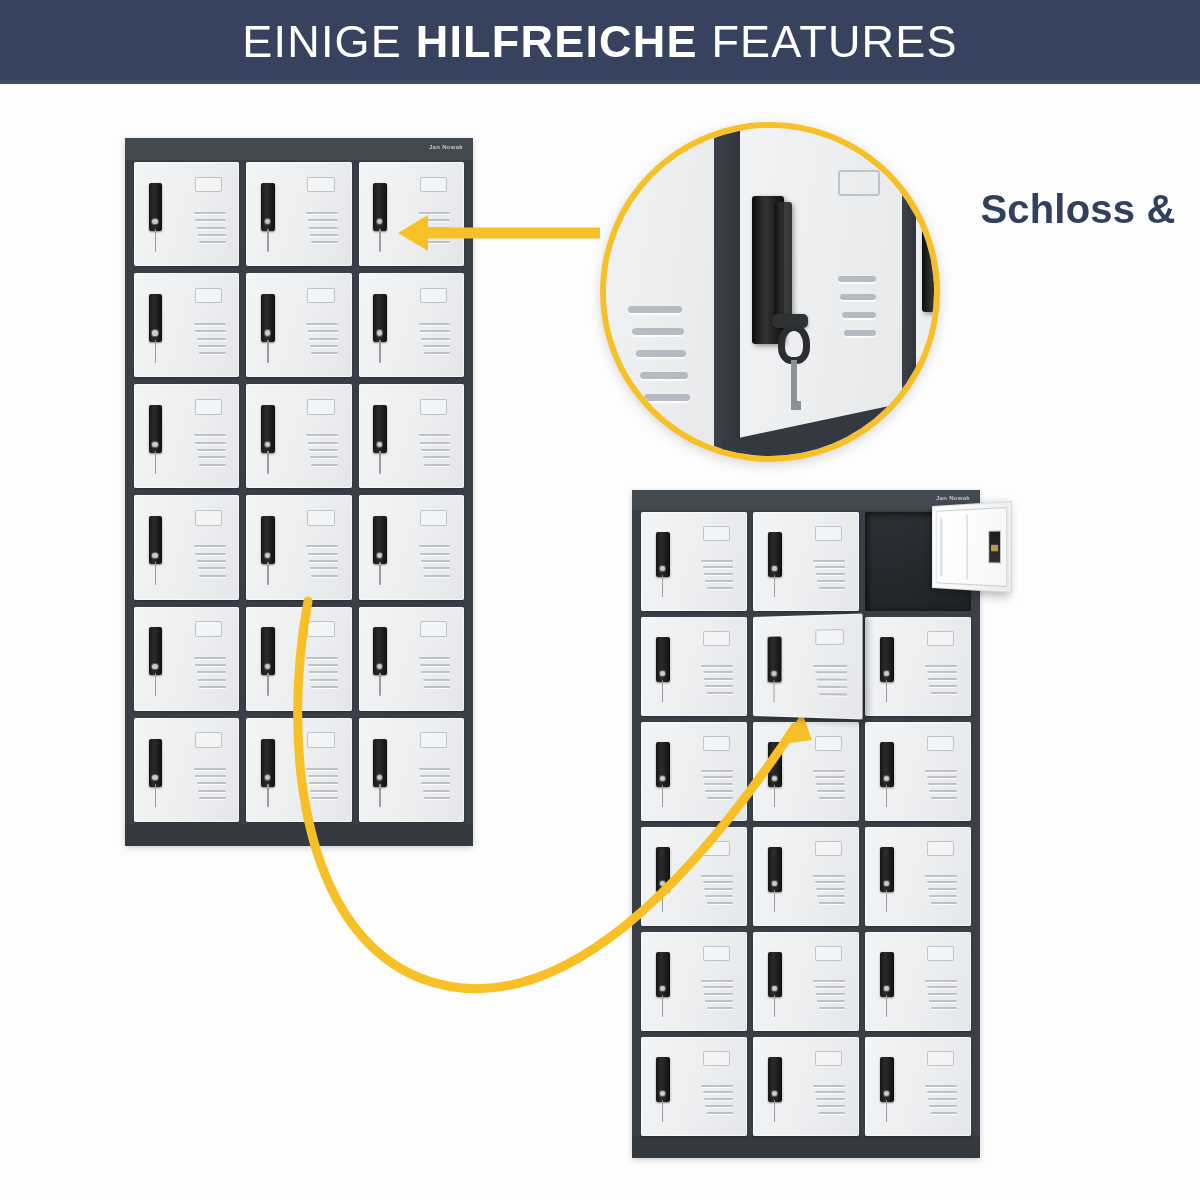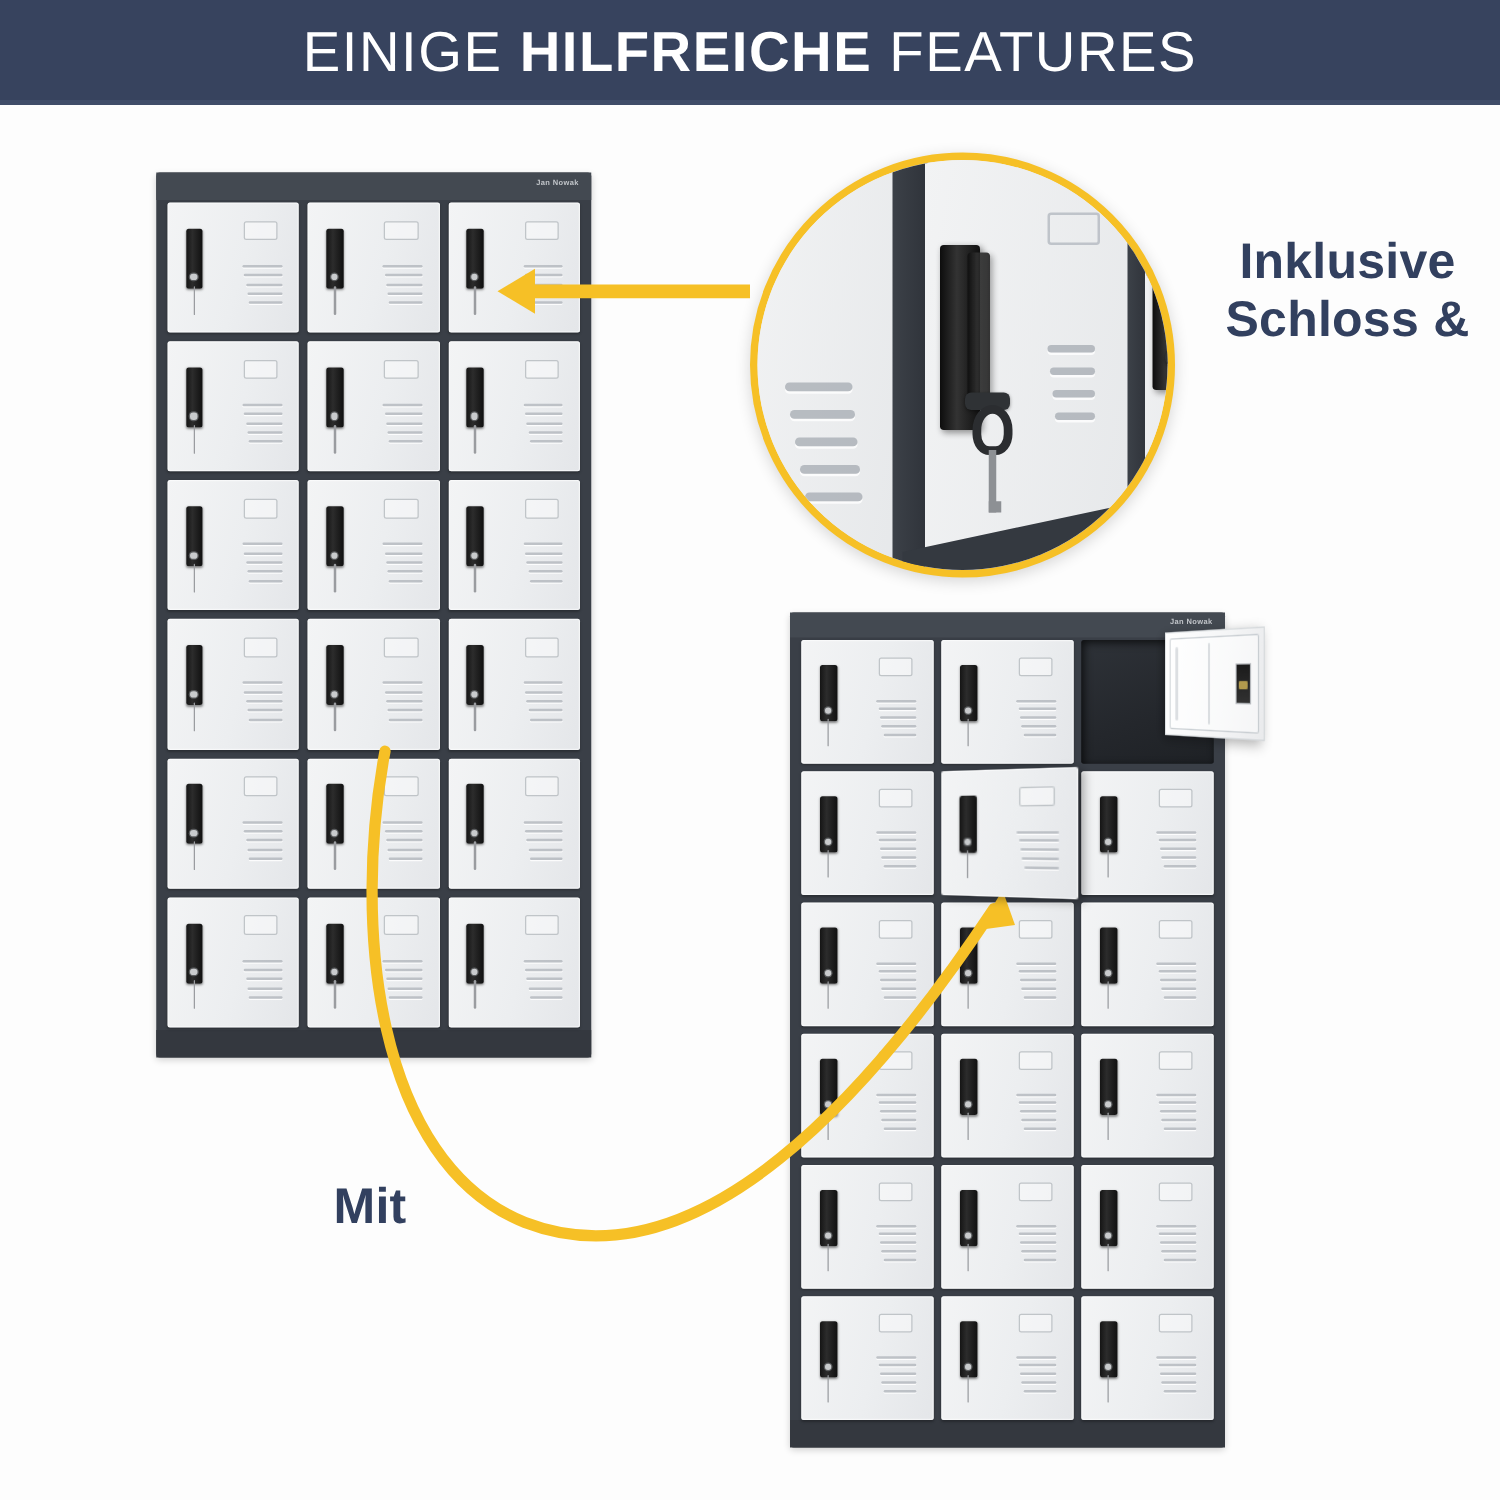--- a/index.html
+++ b/index.html
@@ -780,26 +780,24 @@
     <div class="tip"></div>
   </div>
 
   <div class="big-handle" style="left:316px; top:74px; width:24px; height:110px;"></div>
   <div class="keyhead" style="left:326px; top:152px; width:24px; height:12px;"></div>
 
   <div class="plinth" style="left:116px; top:288px; width:240px; height:60px; transform:skewY(-12deg);"></div>
 </div>
 
 <div class="label" id="label-lock">
-  <div>Inklusive</div>
   <div>Schloss &amp;</div>
 </div>
 
 <div class="label" id="label-doors">
-  <div>Mit</div>
 </div>
 
 <svg class="arrows" viewBox="0 0 1200 1200">
 
   <g>
     <path d="M 600 233 L 425 233" stroke="#f6c026" stroke-width="11" fill="none" stroke-linecap="butt"></path>
     <path d="M 398 233 L 428 215 L 428 251 Z" fill="#f6c026"></path>
   </g>
 
   <g>

